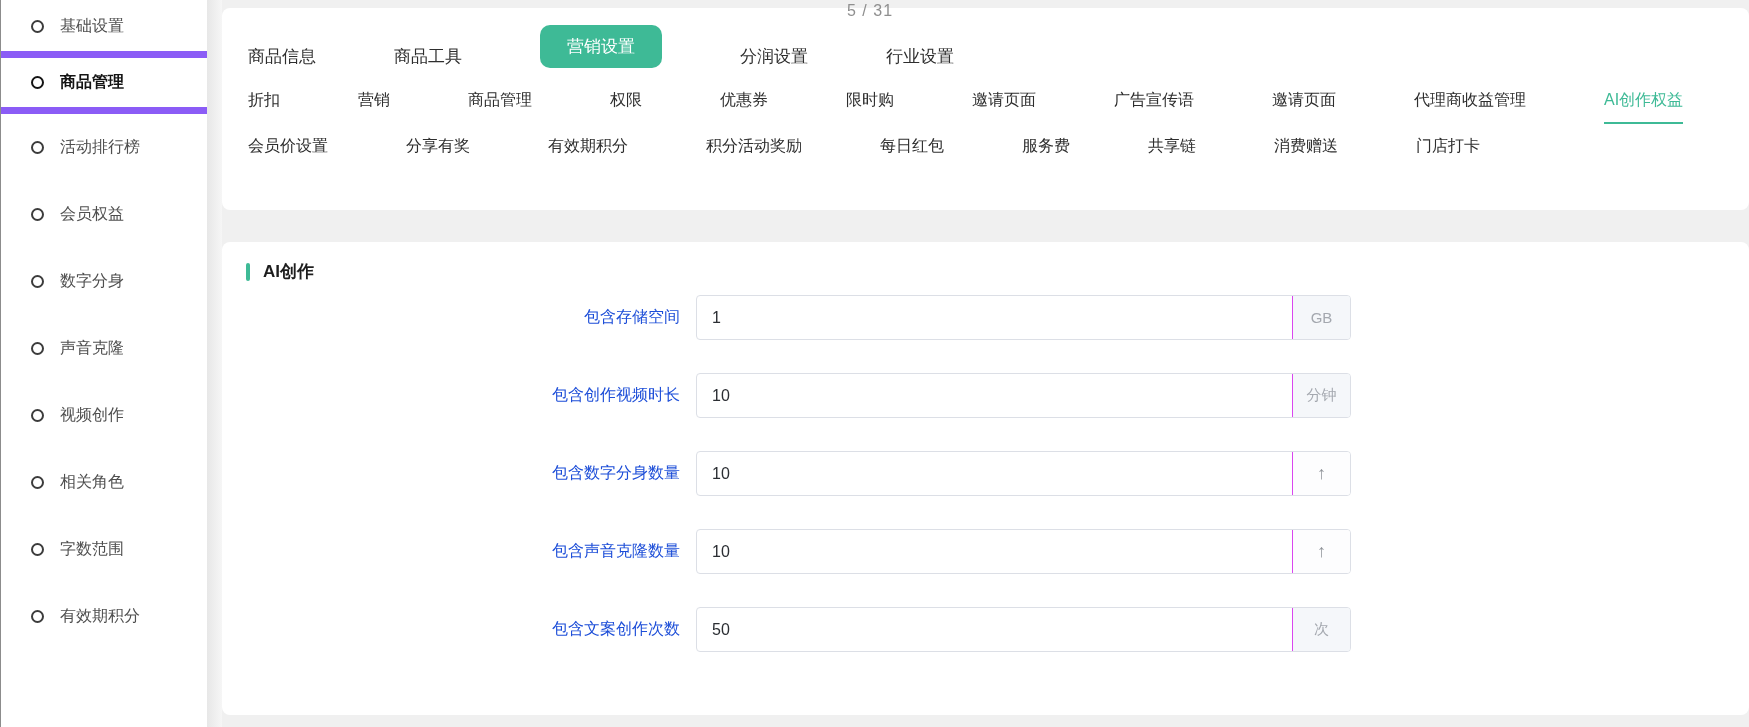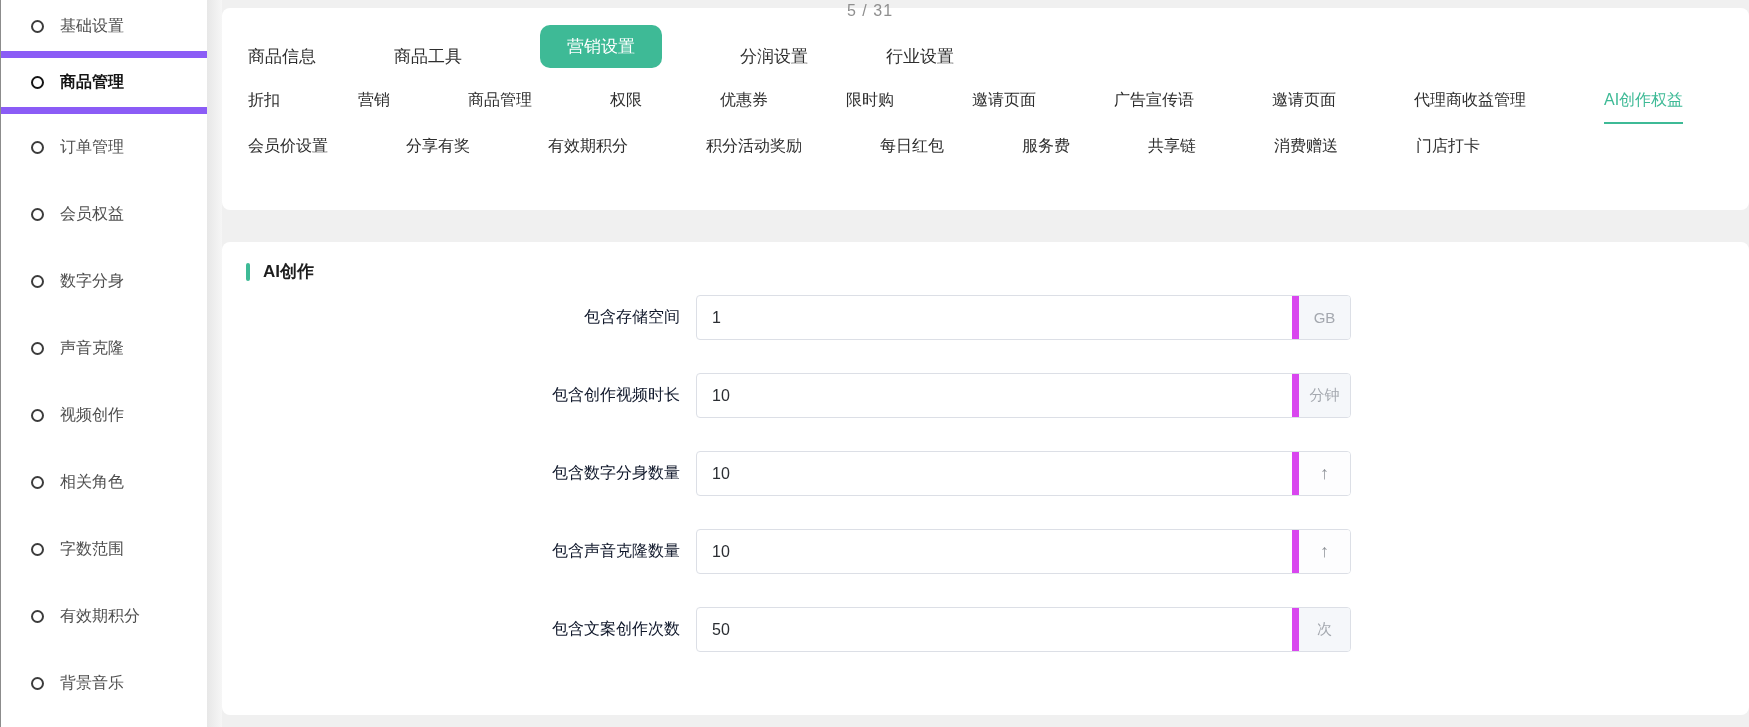--- a/index.html
+++ b/index.html
@@ -67,54 +67,54 @@
 
   
   .form-card { margin-top: 32px; padding: 18px 0 30px 24px; min-height: 460px; }
   .section-head { display: flex; align-items: center; gap: 13px; margin-bottom: 12px; }
   .section-marker { width: 4px; height: 18px; background: var(--accent); border-radius: 2px; }
   .section-title { font-size: 17px; font-weight: bold; color: #1d1d1d; }
 
   .form-row { display: flex; align-items: center; margin-bottom: 33px; }
   .field-label {
     flex: 0 0 450px; text-align: right; padding-right: 16px;
-    font-size: 16px; color: #0f172a;
+    font-size: 16px; color: #1d4ed8;
   }
   .input-wrap {
     width: 655px; height: 45px;
     border: 1px solid #dcdfe6; border-radius: 4px;
     display: flex; overflow: hidden; background: #fff;
   }
   .field-input {
     flex: 1 1 auto; border: 0; outline: none;
     font-size: 16px; color: #2b2e33; padding-left: 15px;
     font-family: inherit; background: transparent;
   }
   .suffix {
     flex: 0 0 58px; display: flex; align-items: center; justify-content: center;
-    border-left: 7px solid #d946ef; font-size: 15px; color: #a4a8af;
+    border-left: 1px solid #d946ef; font-size: 15px; color: #a4a8af;
     background: #f5f7fa; user-select: none;
   }
   .form-row.sfx-stepper .suffix { background: #fdfdfe; font-size: 18px; color: #8f9399; cursor: pointer; }
 </style>
 </head>
 <body>
 
 <nav class="sidebar">
   <div class="side-item">
       <span class="radio-circle"></span>
       <span>基础设置</span>
     </div>
     <div class="side-item active">
       <span class="radio-circle"></span>
       <span>商品管理</span>
     </div>
     <div class="side-item">
       <span class="radio-circle"></span>
-      <span>订单管理</span>
+      <span>活动排行榜</span>
     </div>
     <div class="side-item">
       <span class="radio-circle"></span>
       <span>会员权益</span>
     </div>
     <div class="side-item">
       <span class="radio-circle"></span>
       <span>数字分身</span>
     </div>
     <div class="side-item">
@@ -129,24 +129,20 @@
       <span class="radio-circle"></span>
       <span>相关角色</span>
     </div>
     <div class="side-item">
       <span class="radio-circle"></span>
       <span>字数范围</span>
     </div>
     <div class="side-item">
       <span class="radio-circle"></span>
       <span>有效期积分</span>
-    </div>
-    <div class="side-item">
-      <span class="radio-circle"></span>
-      <span>背景音乐</span>
     </div>
 </nav>
 
 <div class="scroll-gap"></div>
 
 <main class="main">
   <div class="page-indicator">5 / 31</div>
 
   <section class="card tabs-card">
     <div class="main-tabs">

